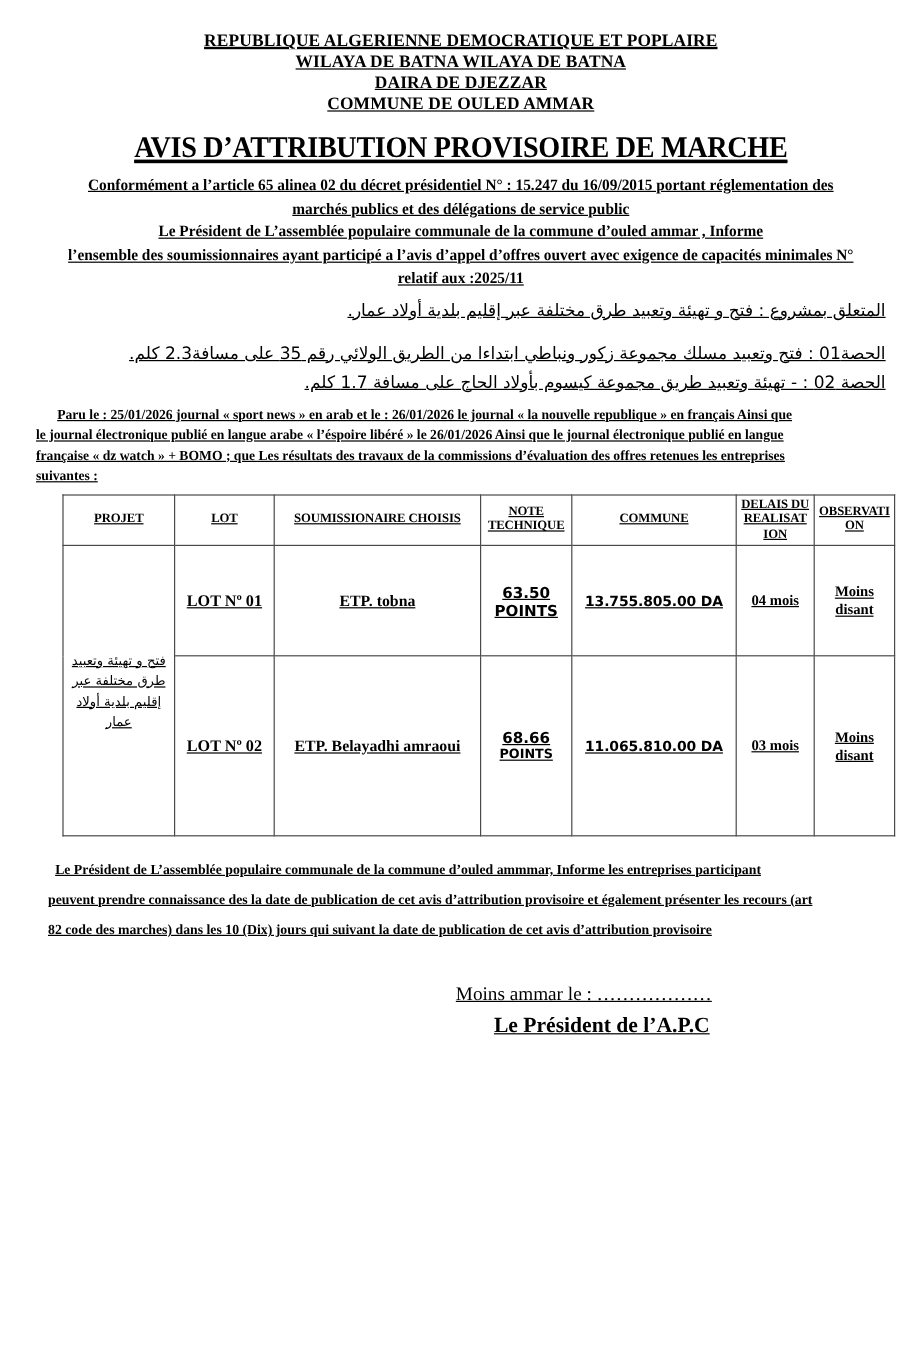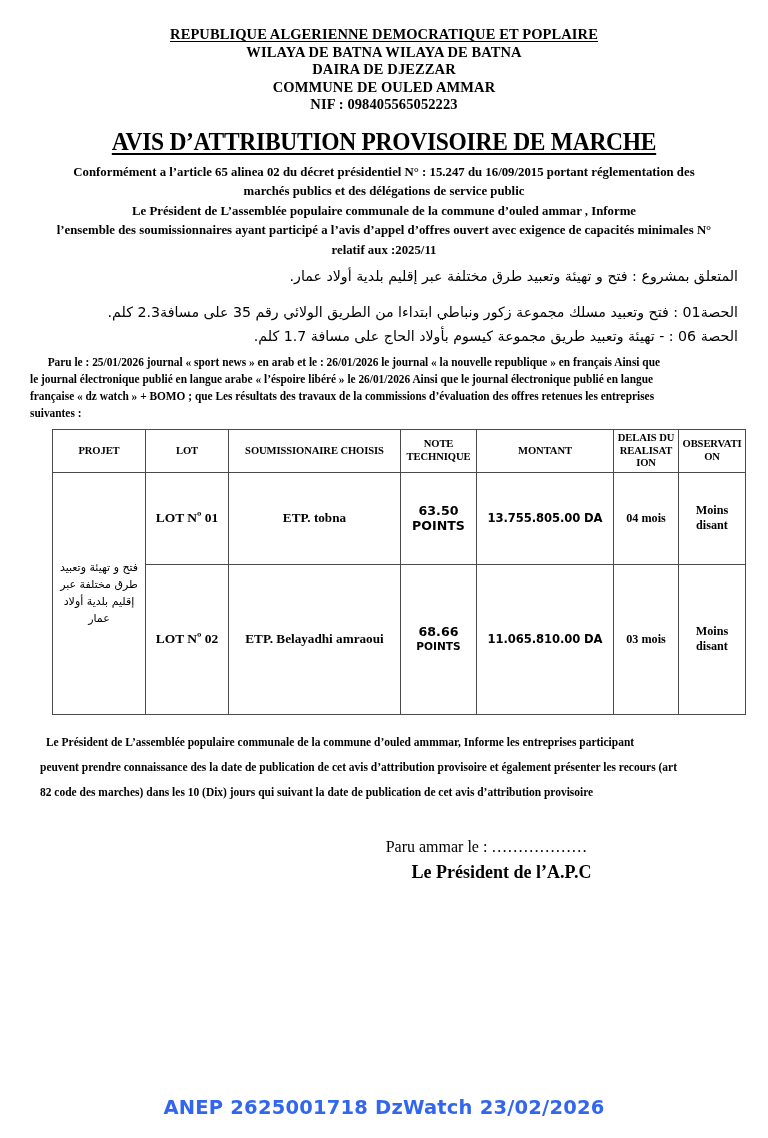--- a/index.html
+++ b/index.html
@@ -15,20 +15,21 @@
     font-family: "Liberation Serif", "DejaVu Serif", serif;
     color: #000000;
     overflow: hidden;
   }
 
   .page {
     position: relative;
     width: 768px;
     height: 1138px;
     box-sizing: border-box;
+    text-decoration: underline;
   }
 
   
   .masthead {
     text-align: center;
     padding-top: 26px;
   }
   .masthead .line {
     font-weight: bold;
     font-size: 14.5px;
@@ -210,37 +211,36 @@
 </head>
 <body>
 
 <div class="page">
 
   <div class="masthead">
     <div class="line underlined">REPUBLIQUE ALGERIENNE DEMOCRATIQUE ET POPLAIRE</div>
     <div class="line">WILAYA DE BATNA WILAYA DE BATNA</div>
     <div class="line">DAIRA DE DJEZZAR</div>
     <div class="line">COMMUNE DE OULED AMMAR</div>
-    <div class="line">NIF : 098405565052223</div>
   </div>
 
   <div class="doc-title">AVIS  D’ATTRIBUTION PROVISOIRE DE MARCHE</div>
 
   <div class="intro">
     <div>Conformément a l’article 65 alinea 02 du décret présidentiel N° : 15.247 du  16/09/2015  portant réglementation des</div>
     <div>marchés publics et des délégations de service public</div>
     <div>Le Président de L’assemblée populaire communale de la commune d’ouled  ammar , Informe</div>
     <div>l’ensemble des soumissionnaires ayant participé a l’avis d’appel d’offres ouvert avec exigence de capacités minimales  N°</div>
     <div>relatif aux :2025/11</div>
   </div>
 
   <div class="arabic-block">
     <div class="ar-line l1">المتعلق بمشروع :  فتح و تهيئة وتعبيد طرق مختلفة عبر إقليم بلدية أولاد عمار.</div>
     <div class="ar-line l2">الحصة01  : فتح وتعبيد مسلك مجموعة زكور ونباطي ابتداءا من الطريق الولائي رقم 35 على مسافة2.3 كلم.</div>
-    <div class="ar-line l3">الحصة 06 : - تهيئة وتعبيد طريق مجموعة كيسوم بأولاد الحاج  على مسافة 1.7 كلم.</div>
+    <div class="ar-line l3">الحصة 02 : - تهيئة وتعبيد طريق مجموعة كيسوم بأولاد الحاج  على مسافة 1.7 كلم.</div>
   </div>
 
   <div class="publication">
     <div class="indent">Paru le : 25/01/2026 journal   « sport news »  en arab et le : 26/01/2026 le journal «  la nouvelle republique »  en français Ainsi que</div>
     <div>le journal électronique publié en langue arabe « l’éspoire libéré »  le 26/01/2026 Ainsi que le journal électronique publié en langue</div>
     <div>française  « dz watch » + BOMO ; que Les résultats des travaux  de la commissions  d’évaluation des offres retenues les entreprises</div>
     <div>suivantes :</div>
   </div>
 
   <div class="tbl-wrap">
@@ -256,21 +256,21 @@
       </colgroup>
       <thead>
         <tr>
           <th>PROJET</th>
           <th>LOT</th>
           <th>SOUMISSIONAIRE CHOISIS</th>
           <th>
             <span>NOTE</span><br>
             <span>TECHNIQUE</span>
           </th>
-          <th>MONTANT</th>
+          <th>COMMUNE</th>
           <th>
             <span>DELAIS DU</span><br>
             <span>REALISAT</span><br>
             <span>ION</span>
           </th>
           <th>
             <span>OBSERVATI</span><br>
             <span>ON</span>
           </th>
         </tr>
@@ -309,19 +309,18 @@
     </table>
   </div>
 
   <div class="closing">
     <div class="first">Le Président de L’assemblée populaire communale de la commune d’ouled  ammmar, Informe les entreprises participant</div>
     <div>peuvent prendre connaissance des la date de publication de cet avis d’attribution provisoire et également présenter les recours (art</div>
     <div>82 code des marches) dans les 10 (Dix) jours qui suivant la date de publication de cet avis d’attribution provisoire</div>
   </div>
 
   <div class="signature">
-    <div class="sig-place">Paru ammar le : ………………</div>
+    <div class="sig-place">Moins ammar le : ………………</div>
     <div class="sig-title">Le Président de l’A.P.C</div>
   </div>
 
-  <div class="anep" style="color: rgb(51, 102, 238);">ANEP 2625001718 DzWatch 23/02/2026</div>
 
 </div>
 
 </body></html>

